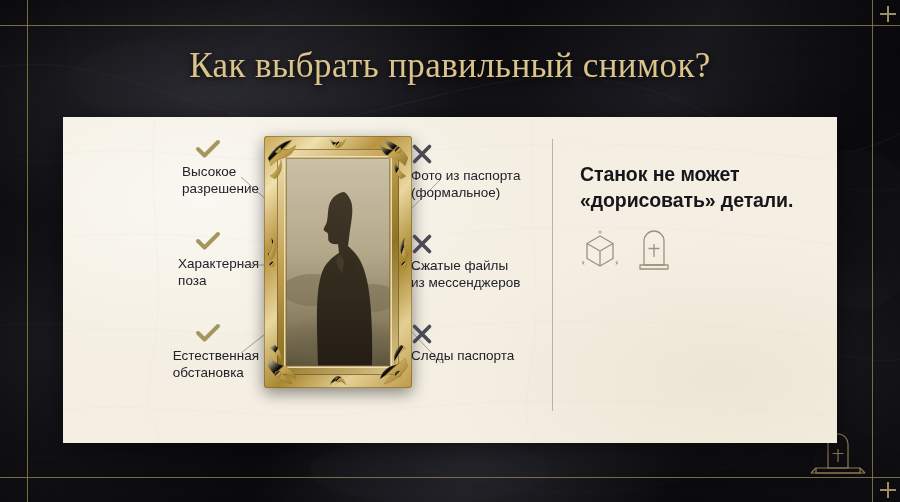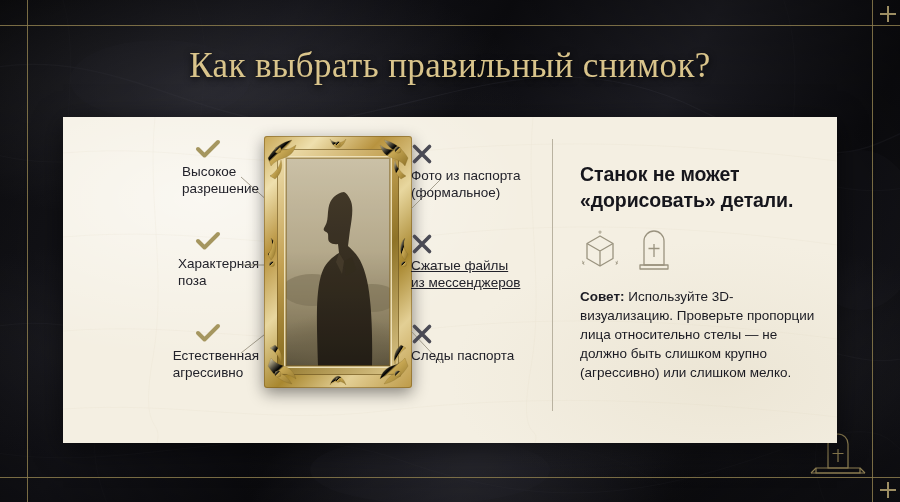--- a/index.html
+++ b/index.html
@@ -276,21 +276,21 @@
 поза</span>
       </div>
 
       <div class="item" style="left:0; top:184px; width:178px;">
         <span class="mark" style="right:38px; top:0;">
           <svg width="26" height="20" viewBox="0 0 26 20">
               <path d="M3 10 L9.5 16.5 L23 3" fill="none" stroke="#a5965f" stroke-width="4" stroke-linecap="round" stroke-linejoin="round"></path>
             </svg>
         </span>
         <span class="item-label" style="top:24px;">Естественная
-агрессивно</span>
+обстановка</span>
       </div>
     </div>
 
     <svg class="connector" style="left:0; top:0;" width="230" height="326">
       <g stroke="#8c8674" stroke-width="0.9" fill="none" stroke-opacity="0.85">
         <path d="M178 60 L206 85"></path>
         <path d="M178 148 L206 148"></path>
         <path d="M178 236 L206 214"></path>
       </g>
     </svg>
@@ -410,21 +410,21 @@
         <span class="item-label" style="top:24px;">Фото из паспорта
 (формальное)</span>
       </div>
 
       <div class="item" style="left:0; top:90px; width:180px;">
         <span class="mark" style="left:0; top:0;">
           <svg width="22" height="22" viewBox="0 0 22 22">
               <path d="M3.5 3.5 L18.5 18.5 M18.5 3.5 L3.5 18.5" fill="none" stroke="#4a4a54" stroke-width="3.6" stroke-linecap="round"></path>
             </svg>
         </span>
-        <span class="item-label" style="top:24px;text-decoration:underline;">Сжатые файлы
+        <span class="item-label" style="top:24px;">Сжатые файлы
 из мессенджеров</span>
       </div>
 
       <div class="item" style="left:0; top:180px; width:180px;">
         <span class="mark" style="left:0; top:0;">
           <svg width="22" height="22" viewBox="0 0 22 22">
               <path d="M3.5 3.5 L18.5 18.5 M18.5 3.5 L3.5 18.5" fill="none" stroke="#4a4a54" stroke-width="3.6" stroke-linecap="round"></path>
             </svg>
         </span>
         <span class="item-label" style="top:24px;">Следы паспорта</span>
@@ -452,16 +452,15 @@
 
         <svg width="36" height="42" viewBox="0 0 36 42">
           <g fill="none" stroke="#9a937f" stroke-width="1.3" stroke-linejoin="round">
             <path d="M8 36 L8 12 a10 10 0 0 1 20 0 L28 36 Z"></path>
             <path d="M18 15 L18 28 M12.5 19.5 L23.5 19.5"></path>
             <path d="M4 36 L32 36 L32 40 L4 40 Z"></path>
           </g>
         </svg>
       </div>
 
-      <div class="tip"><b>Совет:</b><span> Используйте 3D-визуализацию. Проверьте пропорции лица относительно стелы — не должно быть слишком крупно (агрессивно) или слишком мелко.</span></div>
     </div>
   </div>
 </div>
 
 </body></html>

